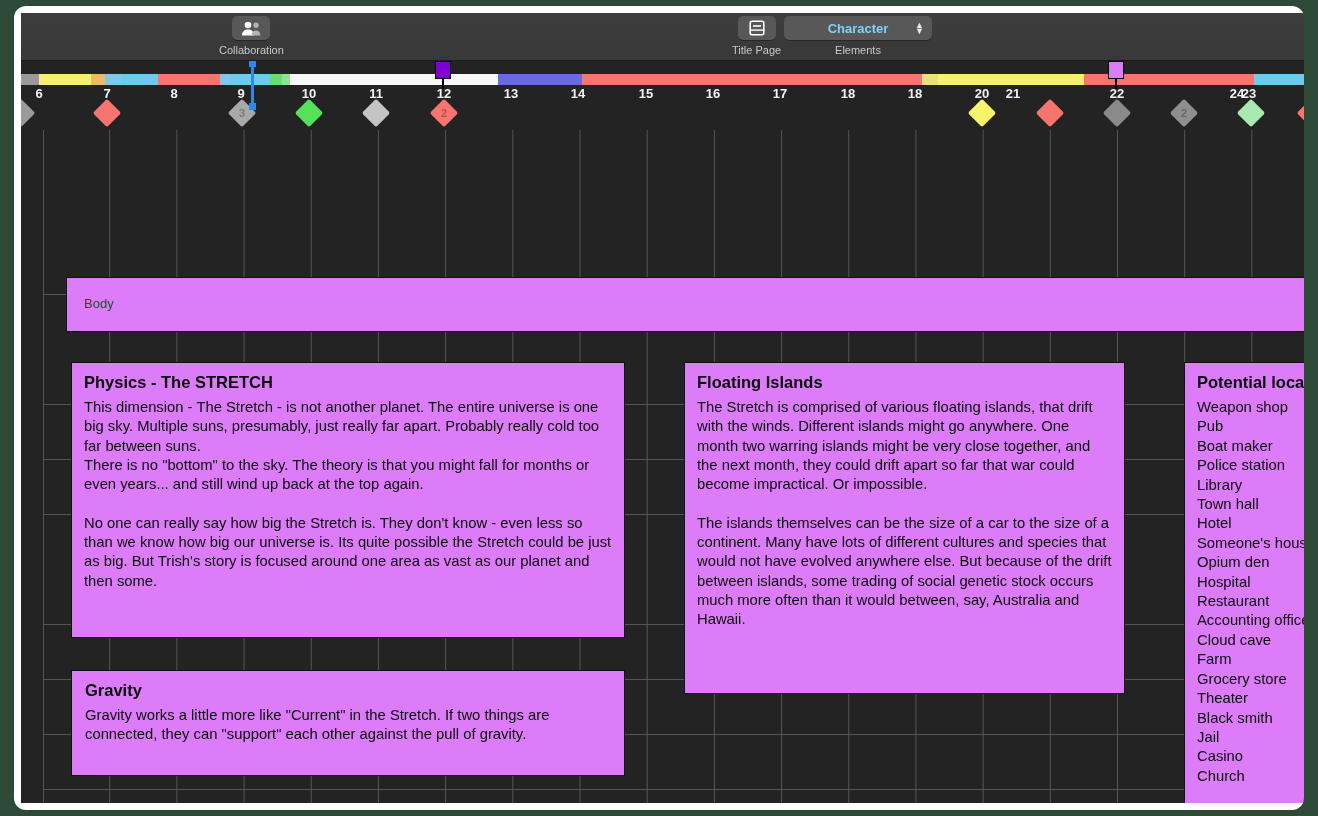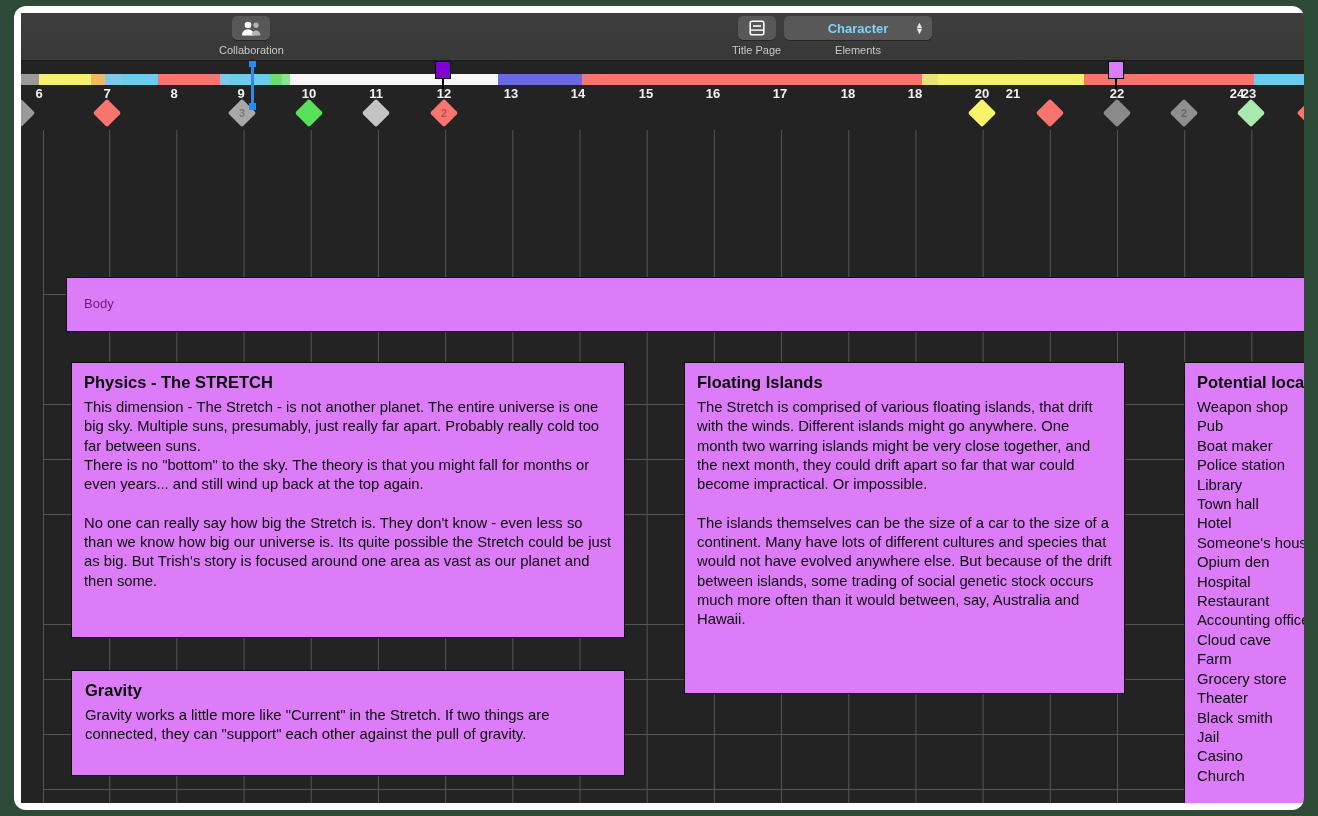--- a/index.html
+++ b/index.html
@@ -166,21 +166,21 @@
     font-size: 14.8px; color: #0a0a0a; line-height: 19.3px;
     white-space: pre-wrap;
   }
   #card-banner {
     left: 45px; top: 147px;
     width: 1245px; height: 55px;
     padding: 13px 0 0 17px;
   }
   #card-banner .card-title { font-size: 17px; letter-spacing: .3px; }
   #card-banner .sub {
-    font-size: 13px; color: #701a75; margin-top: 5px;
+    font-size: 13px; color: #14532d; margin-top: 5px;
   }
   #card-physics { left: 50px; top: 232px; width: 554px; height: 276px; }
   #card-gravity { left: 50px; top: 540px; width: 554px; height: 106px; padding-left: 13px; }
   #card-islands { left: 663px; top: 232px; width: 441px; height: 332px; }
   #card-locations {
     left: 1163px; top: 232px; width: 165px; height: 497px;
   }
   #card-locations .loc-list {
     font-size: 14.8px; color: #0a0a0a; line-height: 19.4px;
     white-space: nowrap;

